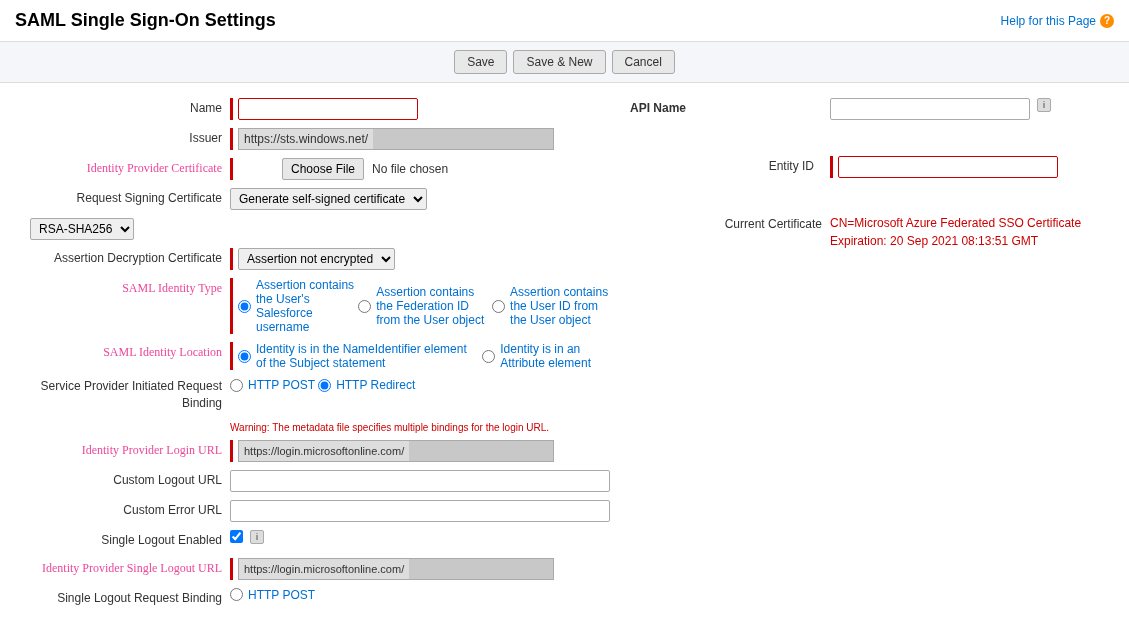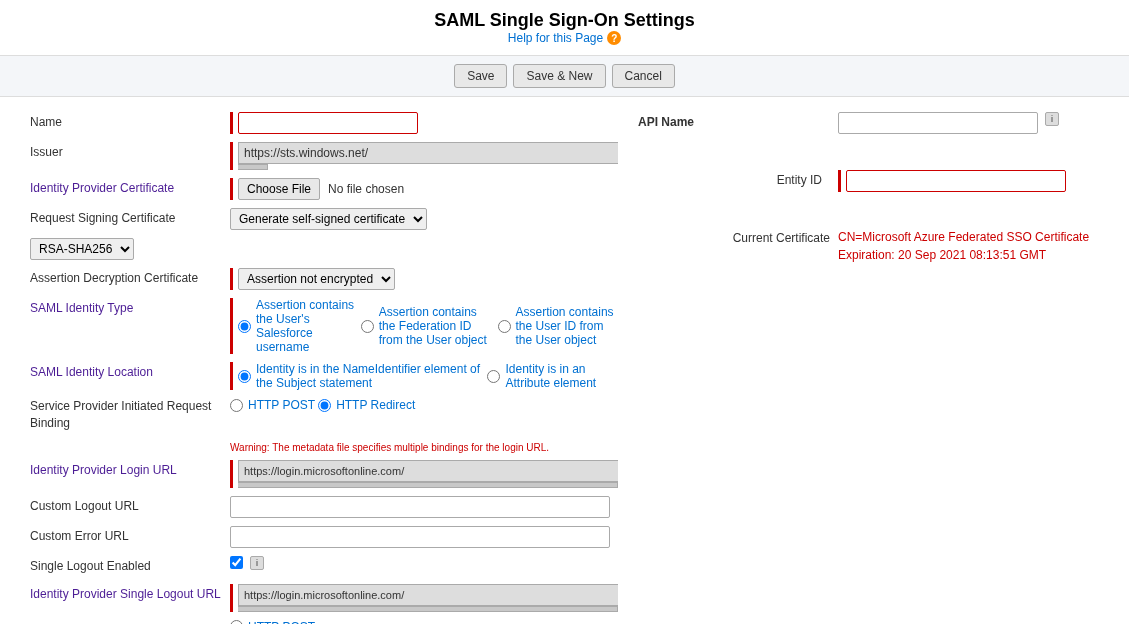--- a/index.html
+++ b/index.html
@@ -5,21 +5,20 @@
     * { box-sizing: border-box; margin: 0; padding: 0; }
     body { font-family: Arial, sans-serif; font-size: 12px; background: #fff; color: #333; }
 
     .page-header {
       background: #fff;
       padding: 10px 15px;
       border-bottom: 1px solid #ddd;
       display: flex;
       justify-content: space-between;
       align-items: center;
-      flex-direction: column;
     }
     .page-title {
       font-size: 18px;
       font-weight: bold;
       color: #000;
     }
     .help-link {
       font-size: 12px;
       color: #0070d2;
       text-decoration: none;
@@ -64,30 +63,31 @@
       padding: 5px 10px;
     }
 
     .field-row {
       display: flex;
       align-items: flex-start;
       margin-bottom: 8px;
     }
 
     .field-label {
-      text-align: left;
+      text-align: right;
       width: 200px;
       min-width: 200px;
       padding-right: 8px;
       color: #333;
       font-size: 12px;
       line-height: 20px;
     }
     .field-label.required {
-      color: #4c1d95;
+      color: #ec4899;
+      font-family: Liberation Serif, serif;
     }
     .field-label.required::before {
       content: '';
     }
 
     .field-value {
       flex: 1;
       display: flex;
       align-items: flex-start;
       flex-wrap: wrap;
@@ -116,20 +116,21 @@
       width: 380px;
     }
 
     .file-choose-btn {
       background: #e8e8e8;
       border: 1px solid #aaa;
       padding: 3px 8px;
       font-size: 12px;
       cursor: pointer;
       border-radius: 2px;
+      margin-left: 44px;
     }
     .no-file-text {
       font-size: 12px;
       color: #333;
       line-height: 22px;
       margin-left: 4px;
     }
 
     .red-border-left {
       border-left: 3px solid #c00;
@@ -189,22 +190,22 @@
     }
 
     .checkbox-item {
       display: flex;
       align-items: center;
       gap: 4px;
     }
 
     .url-container {
       display: flex;
-      width: 380px;
-      flex-direction: column;
+      align-items: center;
+      width: 316px;
     }
     .url-prefix {
       background: #ddd;
       border: 1px solid #aaa;
       border-right: none;
       padding: 2px 5px;
       font-size: 12px;
       height: 22px;
       display: flex;
       align-items: center;

